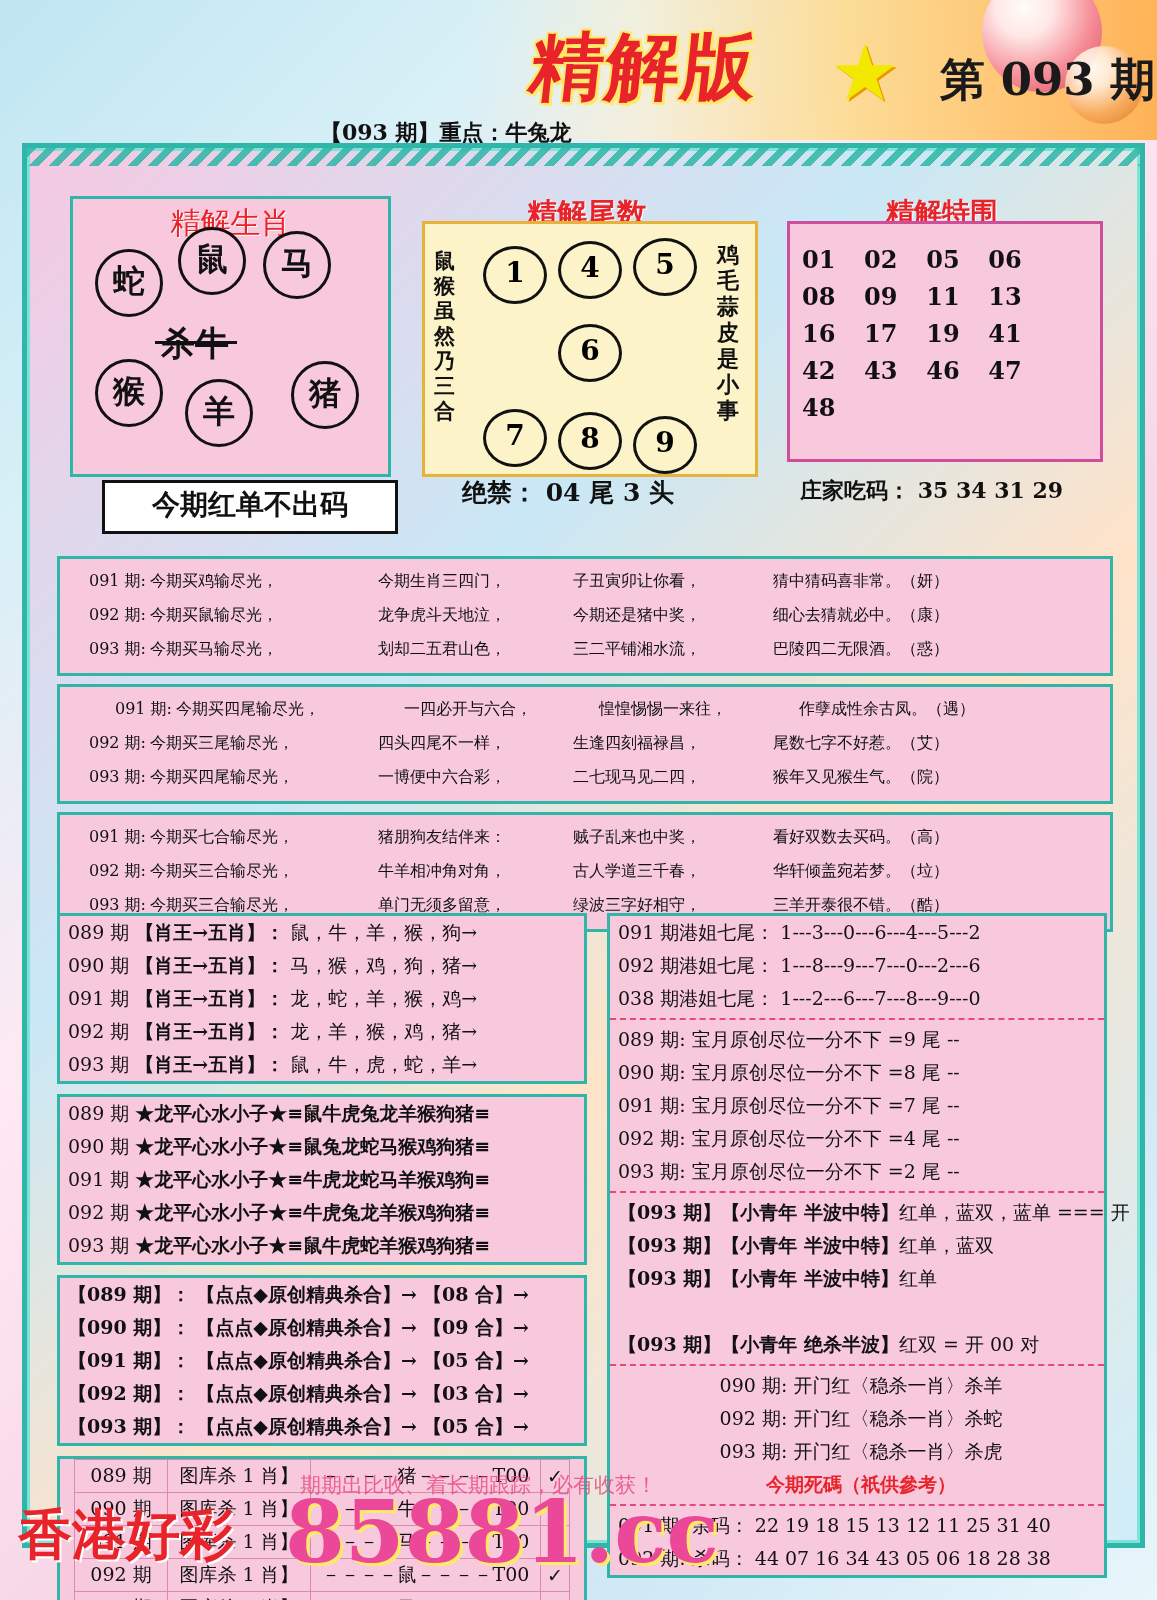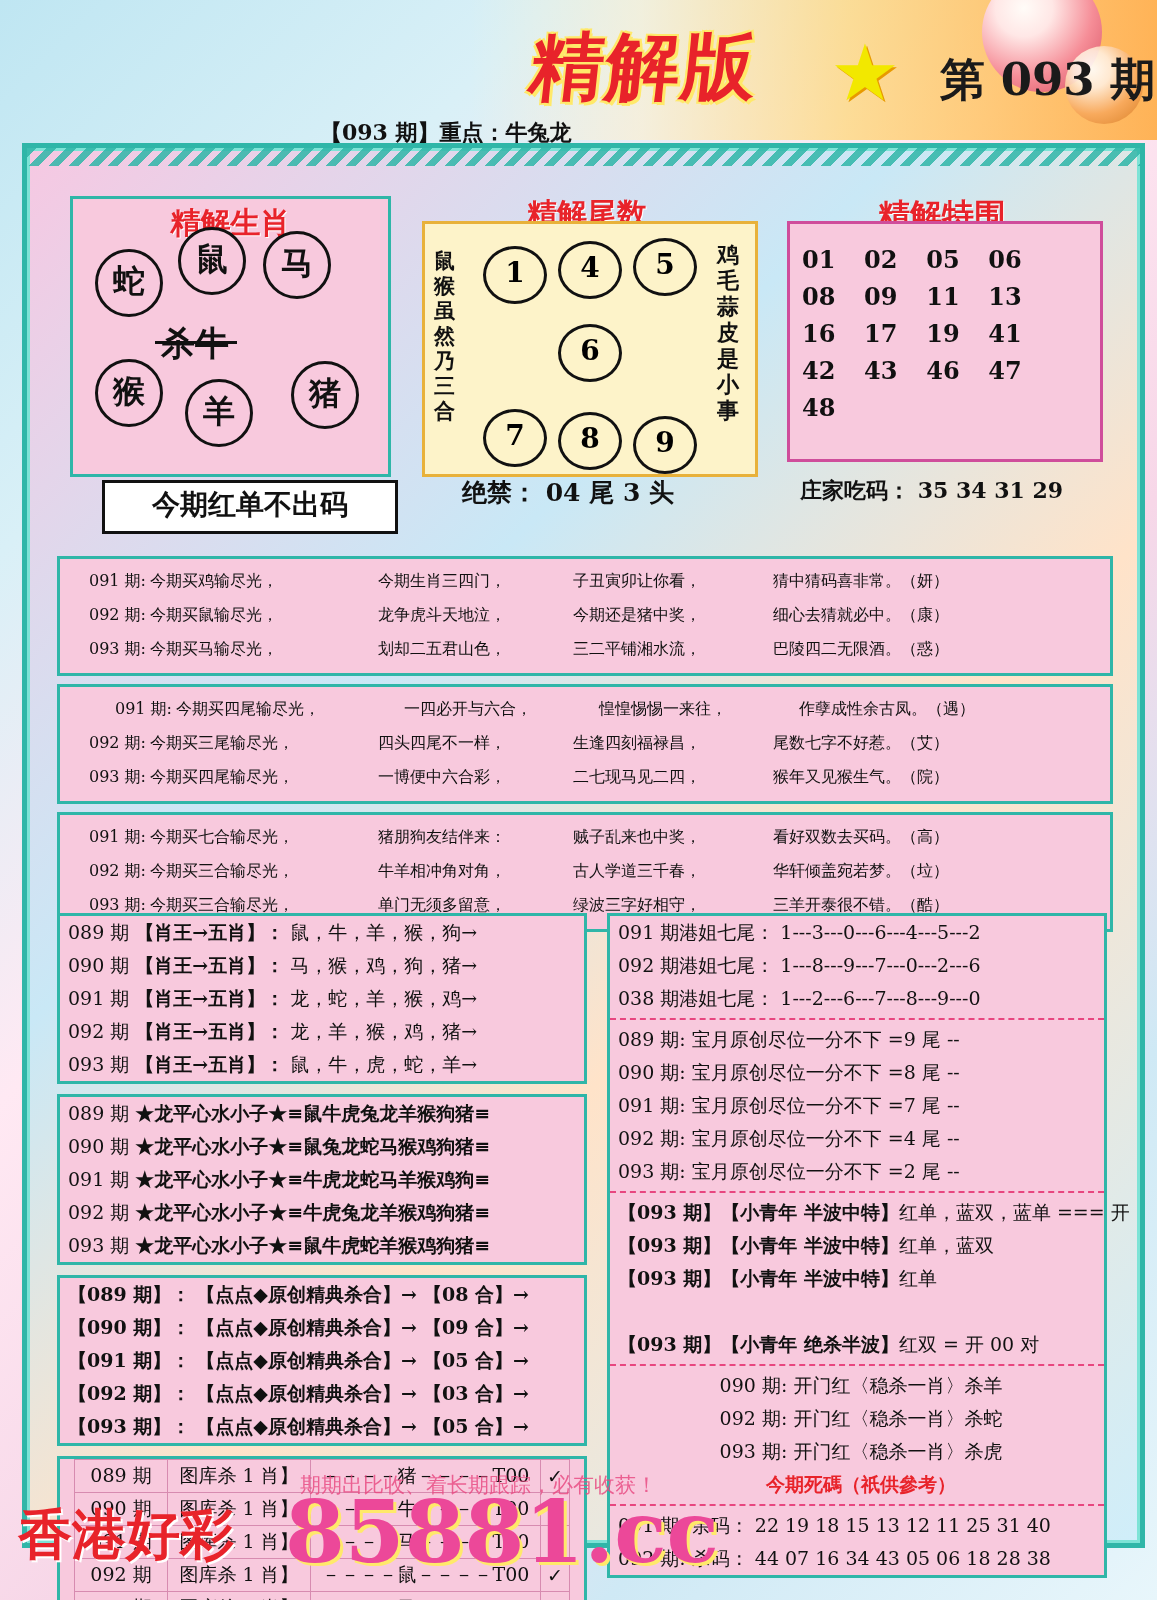--- a/index.html
+++ b/index.html
@@ -26,40 +26,40 @@
   
   #frame{position:absolute;left:22px;top:143px;width:1113px;height:1395px;
      border:5px solid #2fb6a8;background:linear-gradient(135deg,#f6c8e2,#c9e8f6 35%,#ffe3c9 60%,#cfeefa 100%);
      box-shadow:0 0 0 3px #7de3d6 inset;}
   .zig{position:absolute;left:0;top:0;width:1113px;height:18px;
      background:repeating-linear-gradient(135deg,#2fb6a8 0 7px,transparent 7px 14px);opacity:.85;}
   
   .panelrow{position:absolute;left:25px;top:38px;width:1060px;height:330px;}
   .panel{position:absolute;border:3px solid;}
   .p1{left:18px;top:10px;width:315px;height:275px;border-color:#2fb6a8;background:#f8c9dd;}
-  .p1 .ph{position:absolute;left:0;top:4px;width:315px;text-align:center;font-size:30px;font-weight:bold;color:#e8232a;
+  .p1 .ph{position:absolute;left:0;top:4px;width:315px;text-align:center;font-size:30px;font-weight:normal;color:#e8232a;
      font-family:"DejaVu Serif","Liberation Serif",serif;text-shadow:1px 1px 0 #fff;}
   .zd{position:absolute;width:62px;height:62px;border-radius:50%;border:3px solid #111;background:#f8c9dd;
      text-align:center;line-height:58px;font-size:32px;font-weight:bold;color:#111;font-family:"DejaVu Serif","Liberation Serif",serif;}
   .killtxt{position:absolute;font-size:34px;font-weight:bold;color:#111;font-family:"DejaVu Serif","Liberation Serif",serif;}
   .strike{position:absolute;height:3px;background:#111;}
   .redbox{position:absolute;left:50px;top:294px;width:290px;height:48px;border:3px solid #111;background:#fff;
      text-align:center;line-height:44px;font-size:28px;font-weight:bold;color:#111;font-family:"DejaVu Serif","Liberation Serif",serif;}
   .p2{left:370px;top:35px;width:330px;height:250px;border-color:#e8b13a;background:#fdf3c9;}
   .p2h{position:absolute;left:360px;top:8px;width:350px;text-align:center;font-size:30px;font-weight:bold;color:#e8232a;
      font-family:"DejaVu Serif","Liberation Serif",serif;text-shadow:1px 1px 0 #fff;}
   .nb{position:absolute;width:58px;height:52px;border-radius:50%;border:3px solid #111;background:#fdf3c9;
      text-align:center;line-height:48px;font-size:28px;font-weight:bold;font-family:"DejaVu Serif","Liberation Serif",serif;}
   .vleft{position:absolute;left:382px;top:62px;width:32px;font-size:21px;line-height:25px;color:#111;font-weight:bold;
      font-family:"DejaVu Serif","Liberation Serif",serif;}
   .vright{position:absolute;left:665px;top:55px;width:34px;font-size:22px;line-height:26px;color:#111;font-weight:bold;
      font-family:"DejaVu Serif","Liberation Serif",serif;}
   .forbid{position:absolute;left:410px;top:290px;font-size:25px;font-weight:bold;color:#111;font-family:"DejaVu Serif","Liberation Serif",serif;}
   .p3{left:735px;top:35px;width:310px;height:235px;border-color:#cf4d9b;background:#f8c9dd;}
-  .p3h{position:absolute;left:735px;top:8px;width:310px;text-align:center;font-size:32px;font-weight:bold;color:#e8232a;
+  .p3h{position:absolute;left:735px;top:8px;width:310px;text-align:center;font-size:28px;font-weight:bold;color:#e8232a;
      font-family:"DejaVu Serif","Liberation Serif",serif;text-shadow:1px 1px 0 #fff;}
   .p3grid{position:absolute;left:750px;top:55px;width:285px;}
   .p3grid div{display:inline-block;width:57px;font-size:24px;font-weight:bold;color:#111;line-height:37px;text-align:left;
      font-family:"DejaVu Serif","Liberation Serif",serif;}
   .eatcode{position:absolute;left:748px;top:290px;font-size:22px;font-weight:bold;color:#111;font-family:"DejaVu Serif","Liberation Serif",serif;}
   
   .vblock{position:absolute;left:30px;width:1050px;border:3px solid #2fb6a8;background:#f8c9dd;}
   .vrow{height:34px;line-height:34px;font-size:16px;color:#111;white-space:nowrap;font-family:"DejaVu Serif","Liberation Serif",serif;}
   .vrow .iss{display:inline-block;width:86px;text-align:right;padding-right:4px;}
   .vrow .c1{display:inline-block;width:228px;}

